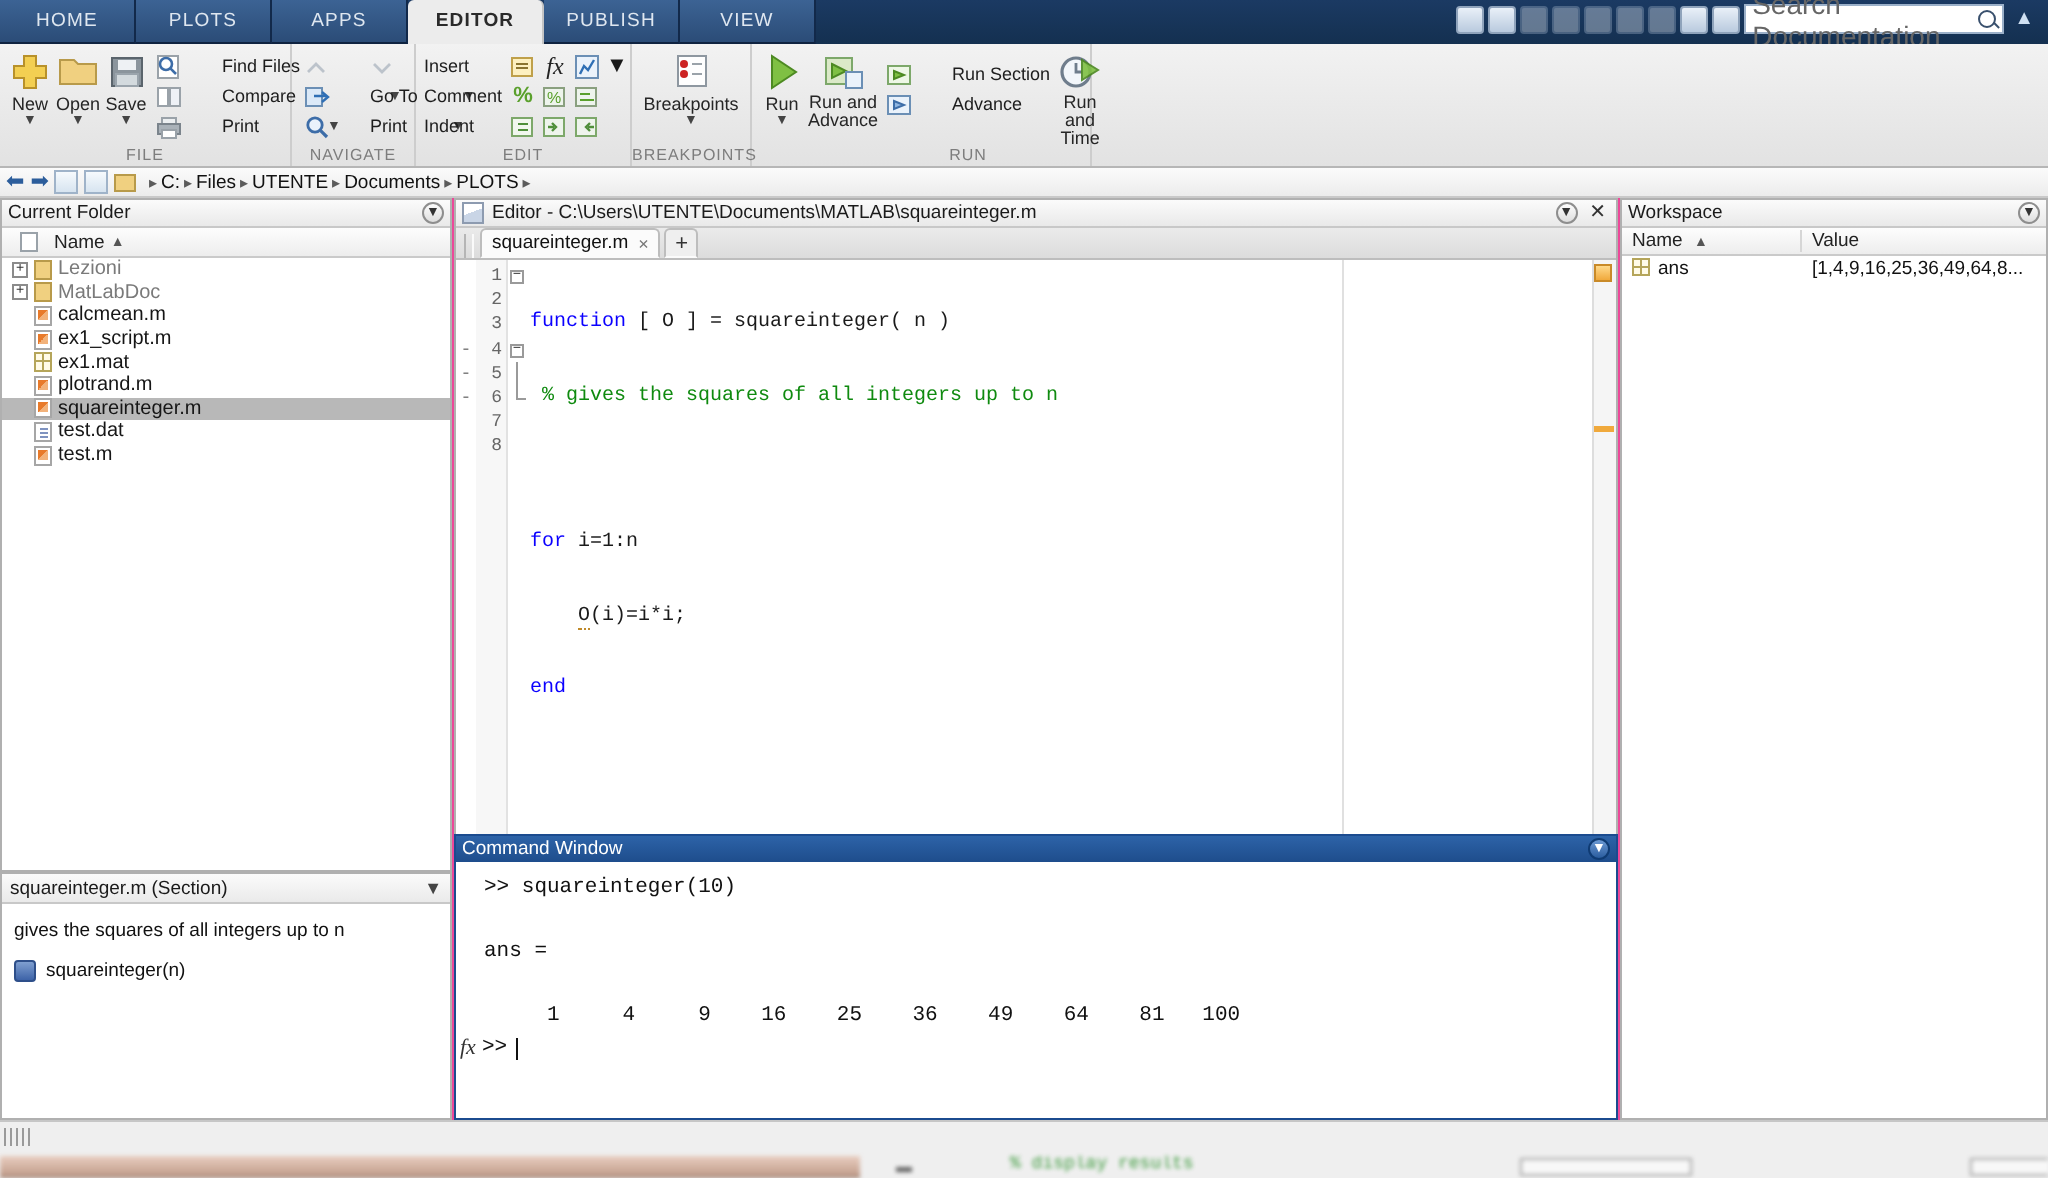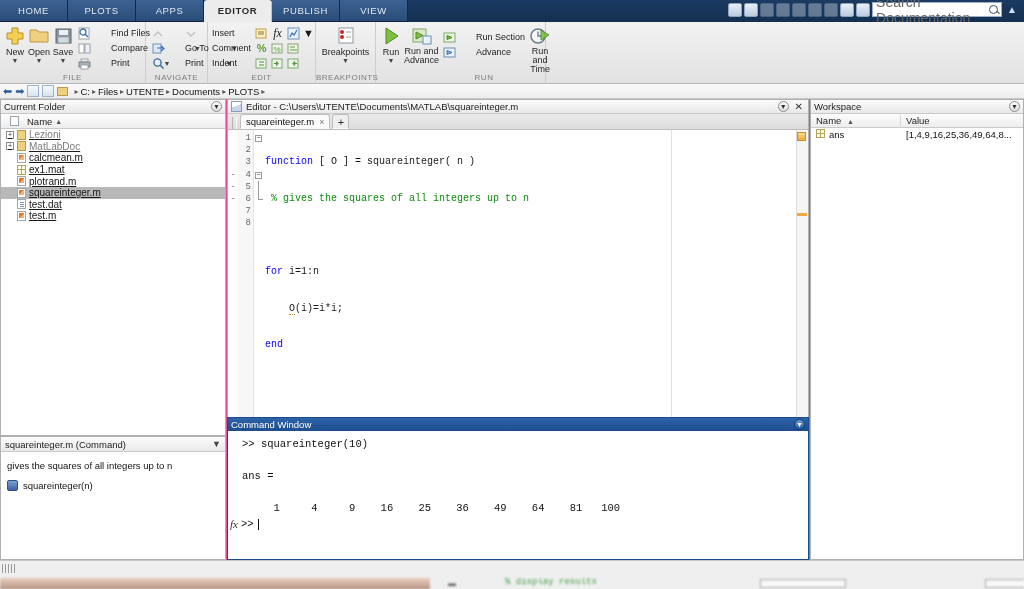--- a/index.html
+++ b/index.html
@@ -113,21 +113,21 @@
         background:linear-gradient(180deg,#fdfdfd,#dedede);font-size:7px;line-height:9px;
         text-align:center;color:#333;cursor:default;}
   .pclose{font-size:10px;color:#333;cursor:default;padding:0 2px;line-height:11px;}
 
   
   #curfolder{left:0;top:99px;width:226px;height:337px;}
   .colhdr{height:15px;background:linear-gradient(180deg,#fdfdfd,#ededed);
           border-bottom:1px solid #cacaca;display:flex;align-items:center;font-size:9.5px;color:#222;}
   .colhdr .c1{width:26px;display:flex;justify-content:center;}
   .filelist{font-size:10px;}
-  .frow{height:11.6px;display:flex;align-items:center;padding-left:5px;gap:3px;cursor:default;text-decoration:underline;}
+  .frow{height:11.6px;display:flex;align-items:center;padding-left:5px;gap:3px;cursor:default;}
   .frow.sel{background:#b8b8b8;}
   .frow .exp{width:8px;height:8px;border:1px solid #8b8b8b;background:#fff;font-size:7px;
              line-height:6px;text-align:center;color:#333;}
   .frow .noexp{width:8px;}
   .frow .fname{color:#161616;}
   .frow.folder .fname{color:#7a7a7a;}
   .ficon{width:9px;height:10px;position:relative;flex:0 0 9px;}
   .fi-folder{background:#f0d080;border:1px solid #b89a4a;}
   .fi-m{background:#fff;border:1px solid #a6a6a6;}
   .fi-m:after{content:"";position:absolute;left:1px;top:1px;width:5px;height:5px;
@@ -564,20 +564,25 @@
         <span class="ficon fi-folder"></span>
         <span class="fname">MatLabDoc</span>
       </div>
       <div class="frow">
         <span class="noexp"></span>
         <span class="ficon fi-m"></span>
         <span class="fname">calcmean.m</span>
       </div>
       <div class="frow">
         <span class="noexp"></span>
+        <span class="ficon fi-m"></span>
+        <span class="fname">ex1_script.m</span>
+      </div>
+      <div class="frow">
+        <span class="noexp"></span>
         <span class="ficon fi-mat"></span>
         <span class="fname">ex1.mat</span>
       </div>
       <div class="frow">
         <span class="noexp"></span>
         <span class="ficon fi-m"></span>
         <span class="fname">plotrand.m</span>
       </div>
       <div class="frow sel">
         <span class="noexp"></span>
@@ -592,21 +597,21 @@
       <div class="frow">
         <span class="noexp"></span>
         <span class="ficon fi-m"></span>
         <span class="fname">test.m</span>
       </div>
     </div>
   </div>
 
   <div class="panel" id="details">
     <div class="dtitle">
-      <span>squareinteger.m  (Command)</span>
+      <span>squareinteger.m  (Section)</span>
       <span class="spacer"></span>
       <span style="font-size:9px;color:#444">▼</span>
     </div>
     <div class="dbody">
       <div>gives the squares of all integers up to n</div>
       <div class="dfunc">
         <span class="bico"></span>
         <span>squareinteger(n)</span>
       </div>
     </div>

